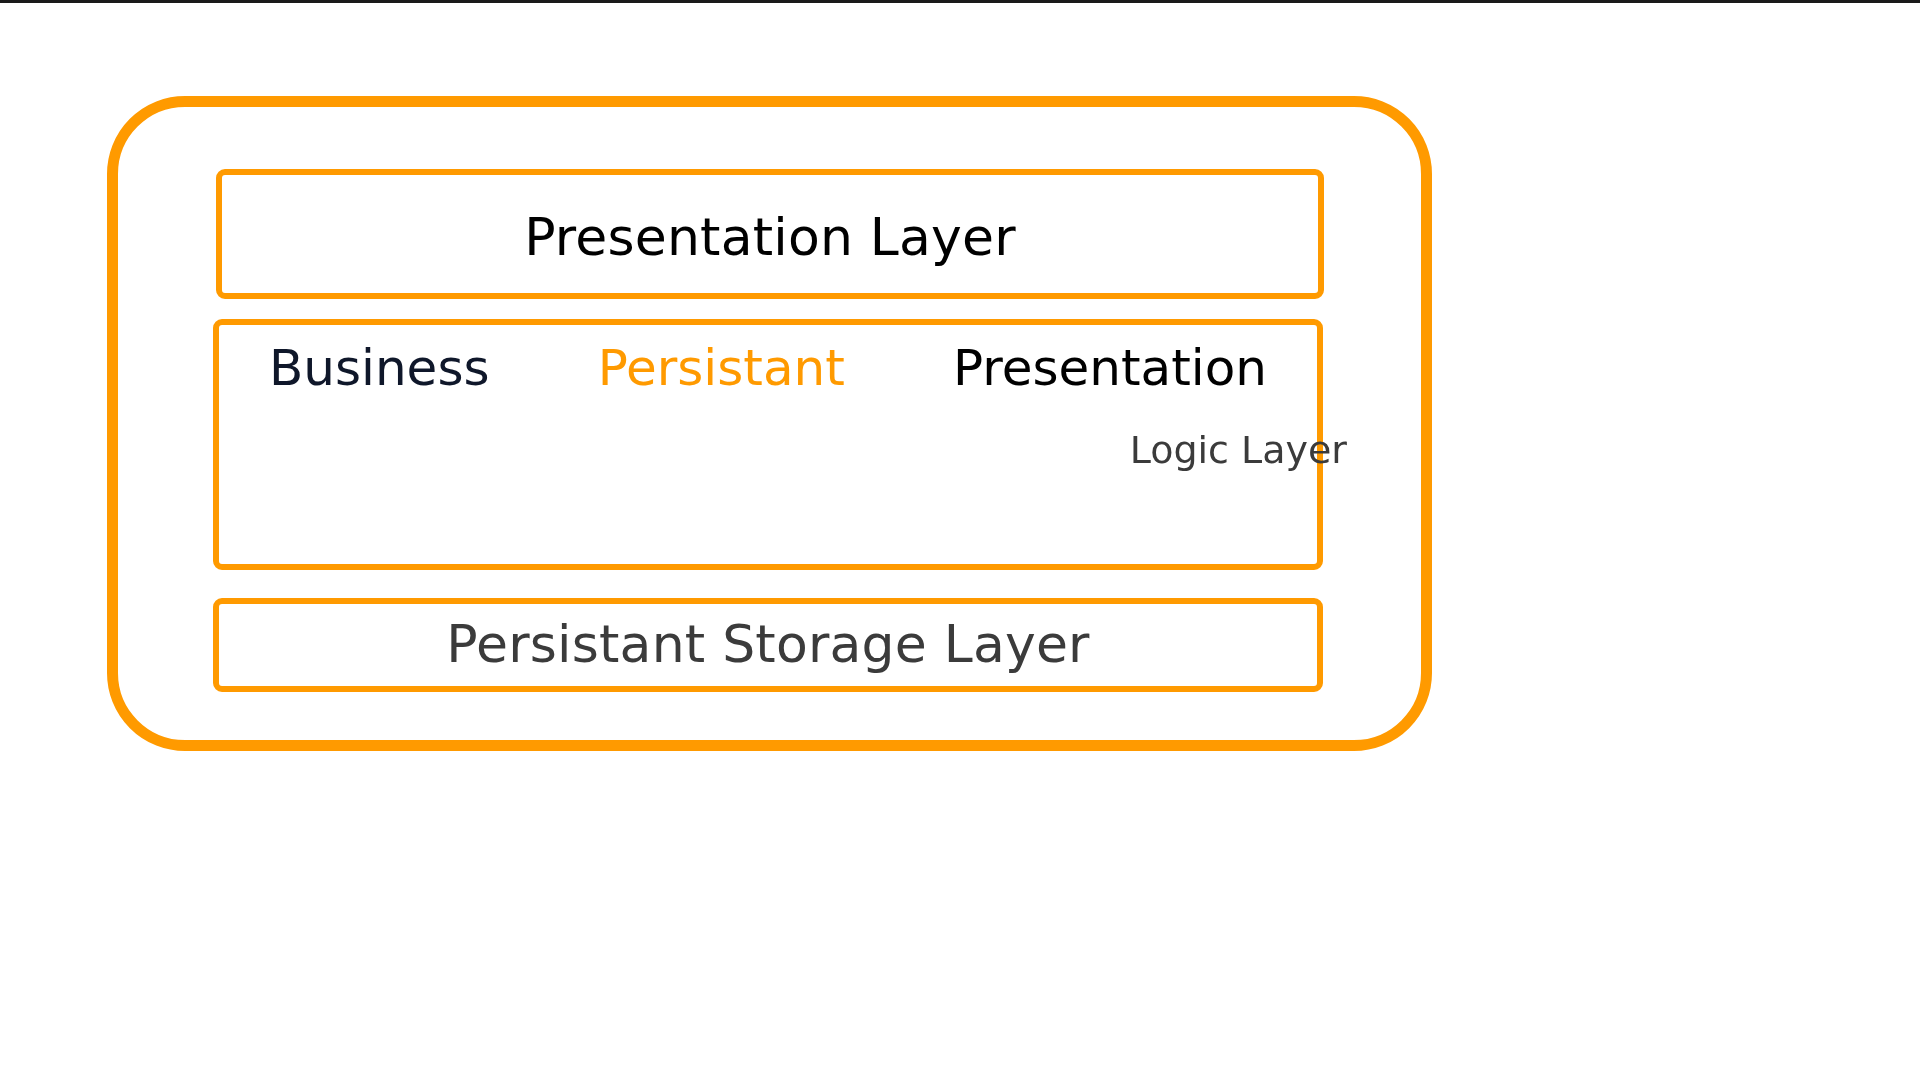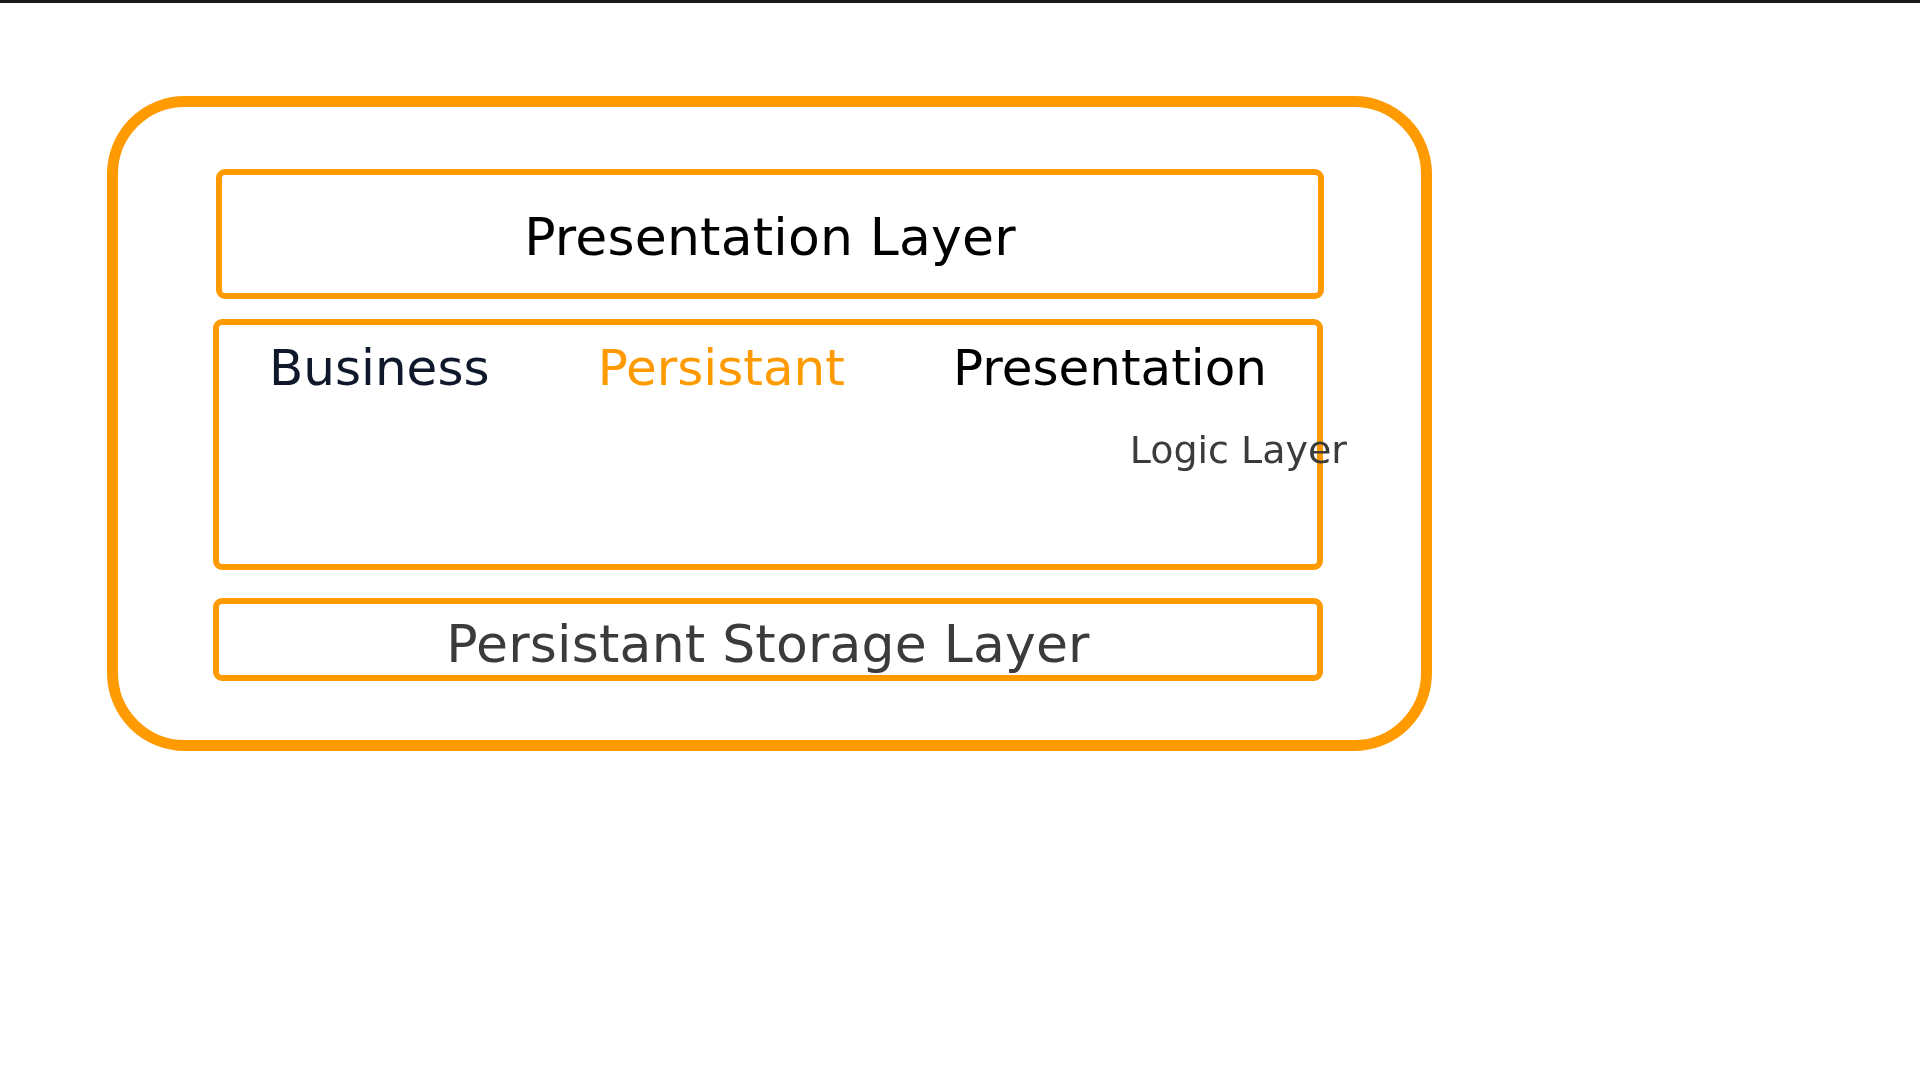--- a/index.html
+++ b/index.html
@@ -67,21 +67,21 @@
     left: 213px;
     top: 319px;
     width: 1110px;
     height: 251px;
   }
 
   .box-storage {
     left: 213px;
     top: 598px;
     width: 1110px;
-    height: 83px;
+    height: 94px;
   }
 
   
   .box-title {
     position: absolute;
     width: 100%;
     text-align: center;
     font-size: 52px;
     font-weight: 400;
     line-height: 1;

